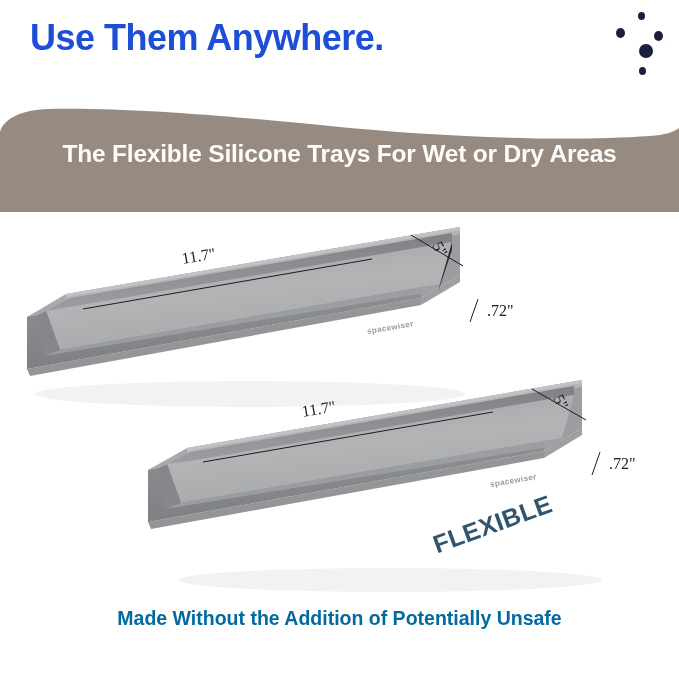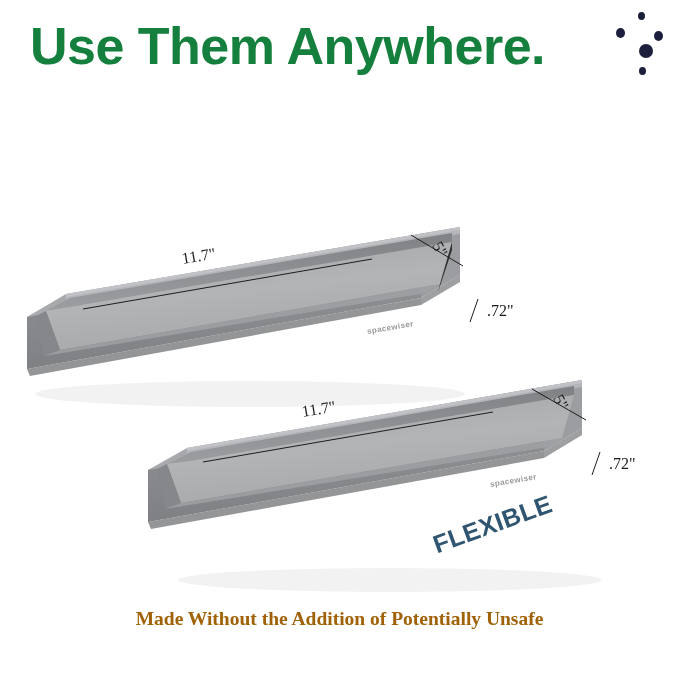--- a/index.html
+++ b/index.html
@@ -16,24 +16,24 @@
     height: 679px;
     background: #ffffff;
     overflow: hidden;
   }
 
   
   .headline {
     position: absolute;
     left: 30px;
     top: 18px;
-    font-size: 52px;
+    font-size: 36px;
     font-weight: 700;
     letter-spacing: -0.5px;
-    color: #15803d;
+    color: #1d4ed8;
     line-height: 1.1;
     white-space: nowrap;
   }
 
   
   .dots {
     position: absolute;
     left: 612px;
     top: 12px;
     width: 62px;
@@ -106,41 +106,51 @@
 
   
   .footer {
     position: absolute;
     left: 0;
     top: 606px;
     width: 679px;
     text-align: center;
     font-size: 19.5px;
     font-weight: 700;
-    color: #a16207;
+    color: #0369a1;
     line-height: 1.32;
-    font-family: Liberation Serif, serif;
   }
   .footer div { white-space: nowrap; }
 </style>
 </head>
 <body>
 
 <div id="poster">
 
   <div class="headline">Use Them Anywhere.</div>
 
   <div class="dots">
     <div class="dot" style="left:26px; top:0px; width:7px; height:8px;"></div>
     <div class="dot" style="left:4px; top:16px; width:9px; height:10px;"></div>
     <div class="dot" style="left:42px; top:19px; width:9px; height:10px;"></div>
     <div class="dot" style="left:27px; top:32px; width:14px; height:14px;"></div>
     <div class="dot" style="left:27px; top:55px; width:7px; height:8px;"></div>
   </div>
 
+  <div class="band-wrap">
+    <svg width="679" height="116" viewBox="0 0 679 116">
+      <path d="M0 36
+               C 4 22, 22 14, 48 13
+               C 120 11, 220 19, 330 30
+               C 440 41, 560 46, 650 40
+               C 665 39, 674 36, 679 32
+               L 679 116 L 0 116 Z" fill="#978a80"></path>
+    </svg>
+    <div class="band-text">The Flexible Silicone Trays For Wet or Dry Areas</div>
+  </div>
 
   <div class="scene">
     <svg width="679" height="400" viewBox="0 0 679 400">
       <defs>
         <linearGradient id="innerFloorA" x1="0" y1="0" x2="0.4" y2="1">
           <stop offset="0%" stop-color="#a0a2a5"></stop>
           <stop offset="55%" stop-color="#b2b4b6"></stop>
           <stop offset="100%" stop-color="#a6a8aa"></stop>
         </linearGradient>
         <linearGradient id="innerBackA" x1="0" y1="0" x2="0" y2="1">

